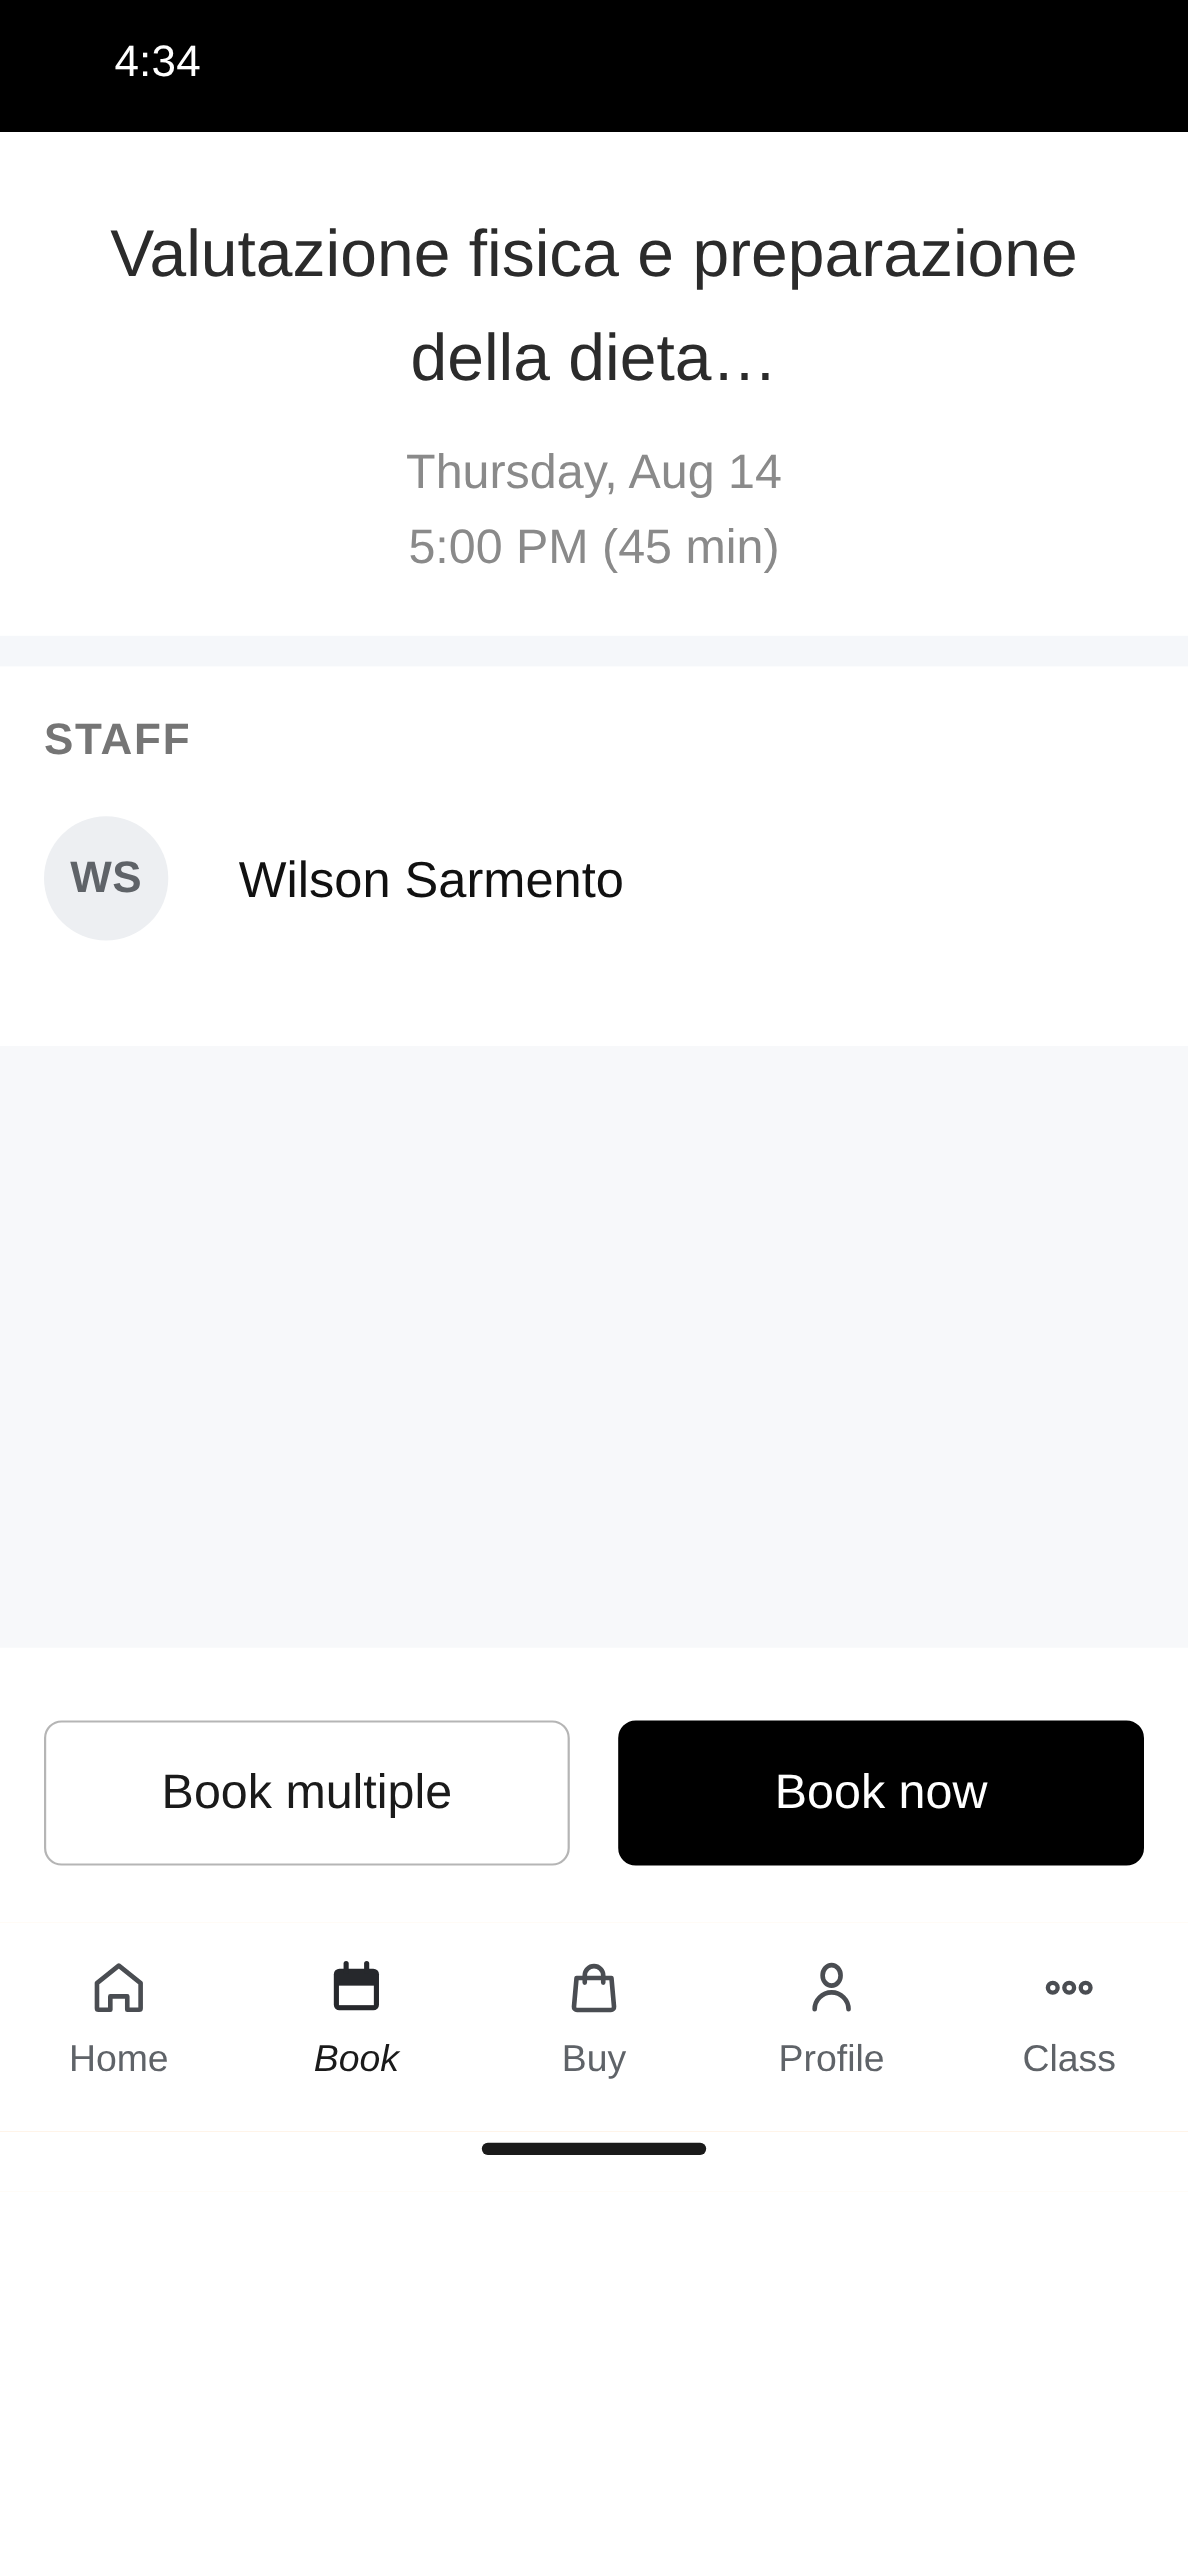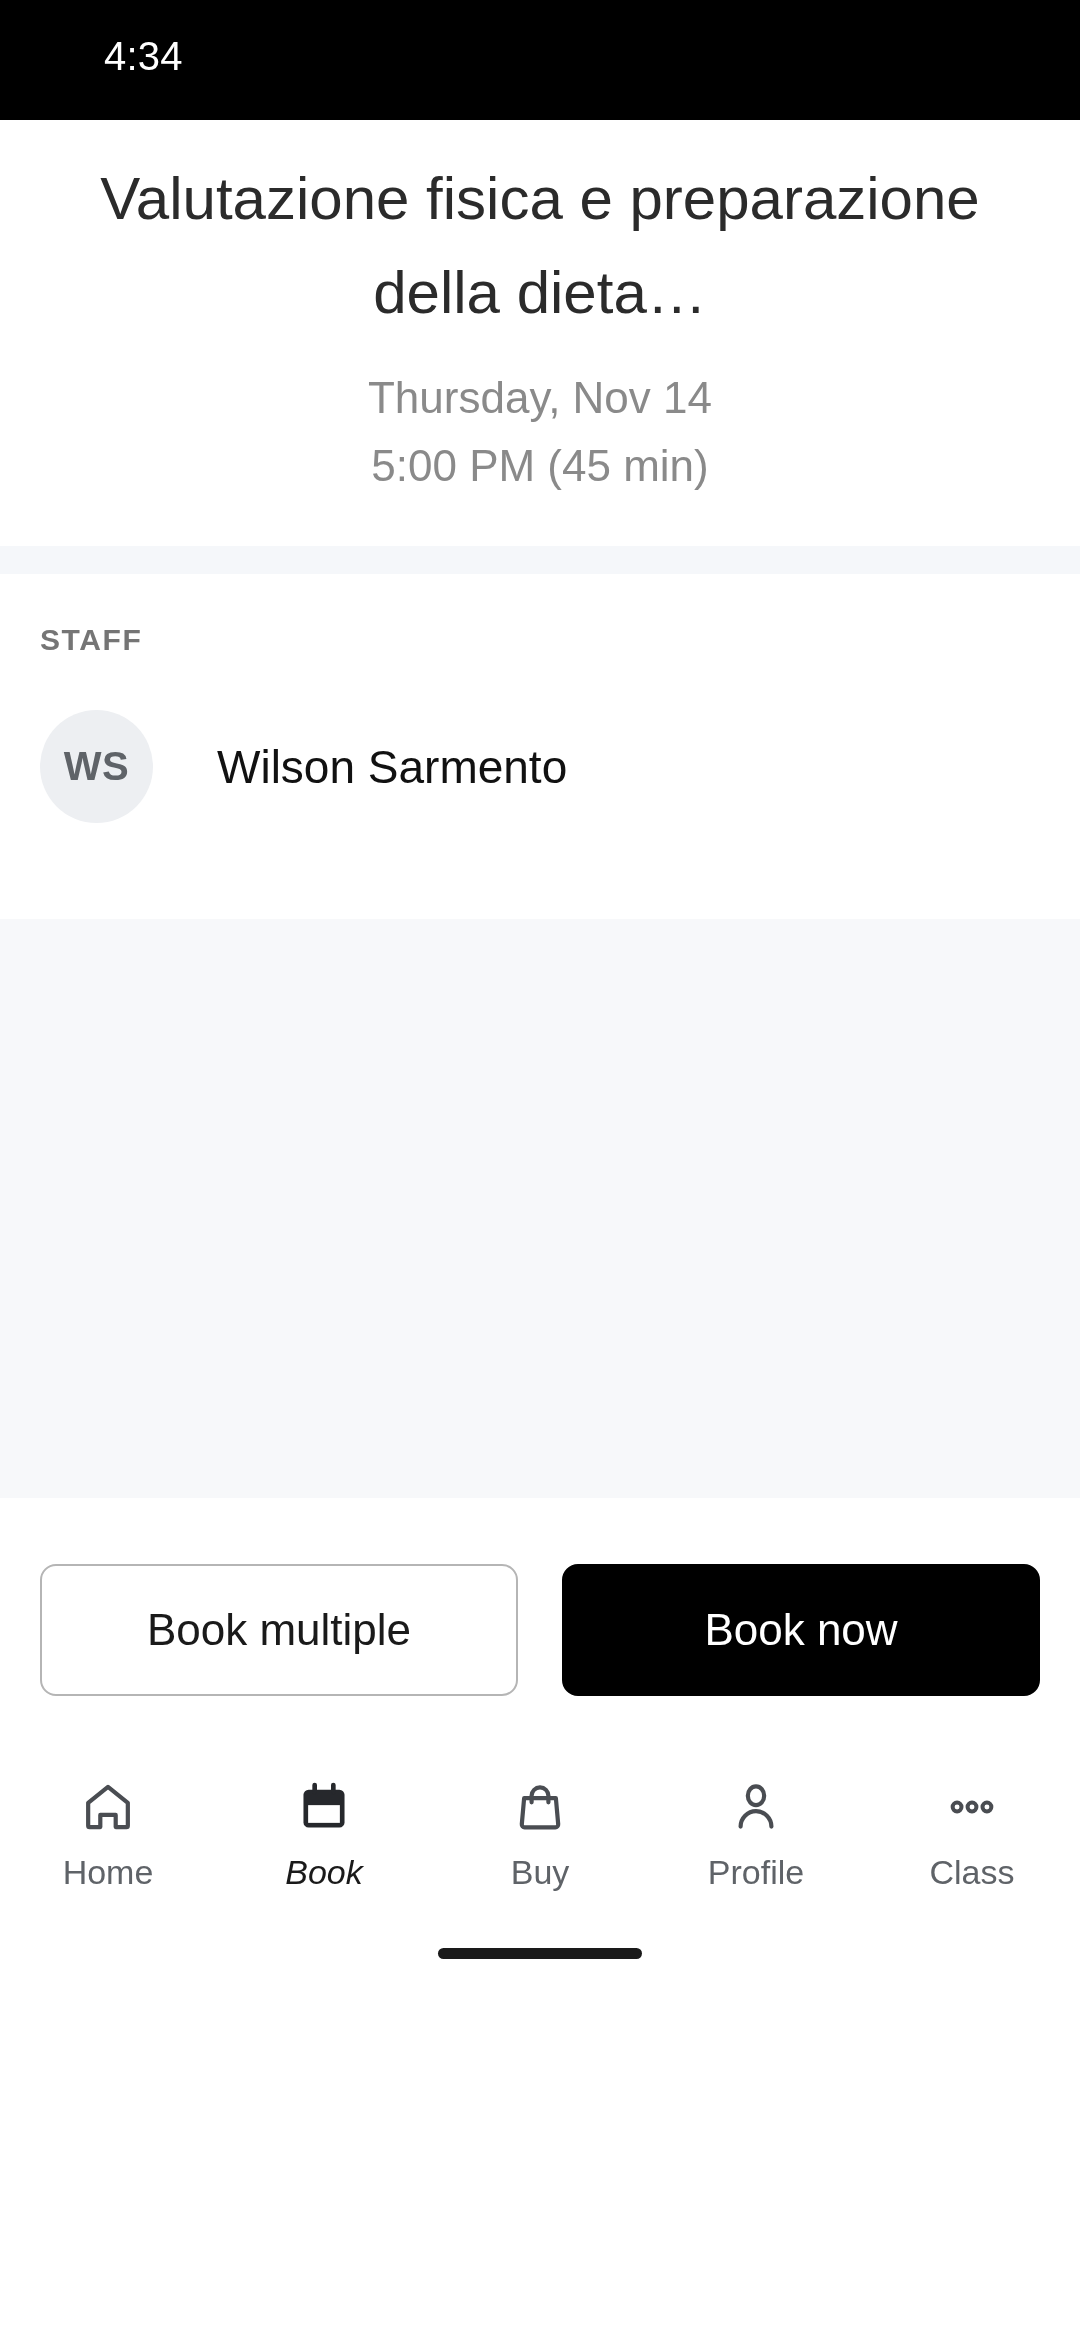--- a/index.html
+++ b/index.html
@@ -81,21 +81,21 @@
   .content {
     flex: 1 1 auto;
     display: flex;
     flex-direction: column;
     background: #ffffff;
     overflow: hidden;
   }
 
   .class-header {
     background: #ffffff;
-    padding: 32px 40px 46px 40px;
+    padding: 64px 40px 46px 40px;
     box-sizing: border-box;
     text-align: center;
   }
   .class-title {
     color: #2b2b2b;
     font-size: 60px;
     line-height: 94px;
     font-weight: 400;
     margin: 0;
     padding: 0 8px;
@@ -120,21 +120,21 @@
   }
 
   .staff-section {
     background: #ffffff;
     padding: 48px 40px 0 40px;
     box-sizing: border-box;
     flex: 0 0 auto;
   }
   .section-label {
     color: #757575;
-    font-size: 30px;
+    font-size: 40px;
     line-height: 36px;
     font-weight: bold;
     letter-spacing: 1.6px;
   }
   .staff-row {
     display: flex;
     align-items: center;
     margin-top: 52px;
     padding-bottom: 96px;
     cursor: pointer;
@@ -258,21 +258,21 @@
 
   <div class="status-bar">
     <div class="status-time">4:34</div>
   </div>
 
 
   <div class="content">
 
     <div class="class-header">
       <div class="class-title">Valutazione fisica e preparazione della dieta…</div>
-      <div class="class-date">Thursday, Nov 14</div>
+      <div class="class-date">Thursday, Aug 14</div>
       <div class="class-time">5:00 PM (45 min)</div>
     </div>
 
     <div class="section-divider"></div>
 
     <div class="staff-section">
       <div class="section-label">STAFF</div>
       <div class="staff-row">
         <div class="avatar">
           <span class="avatar-initials">WS</span>

